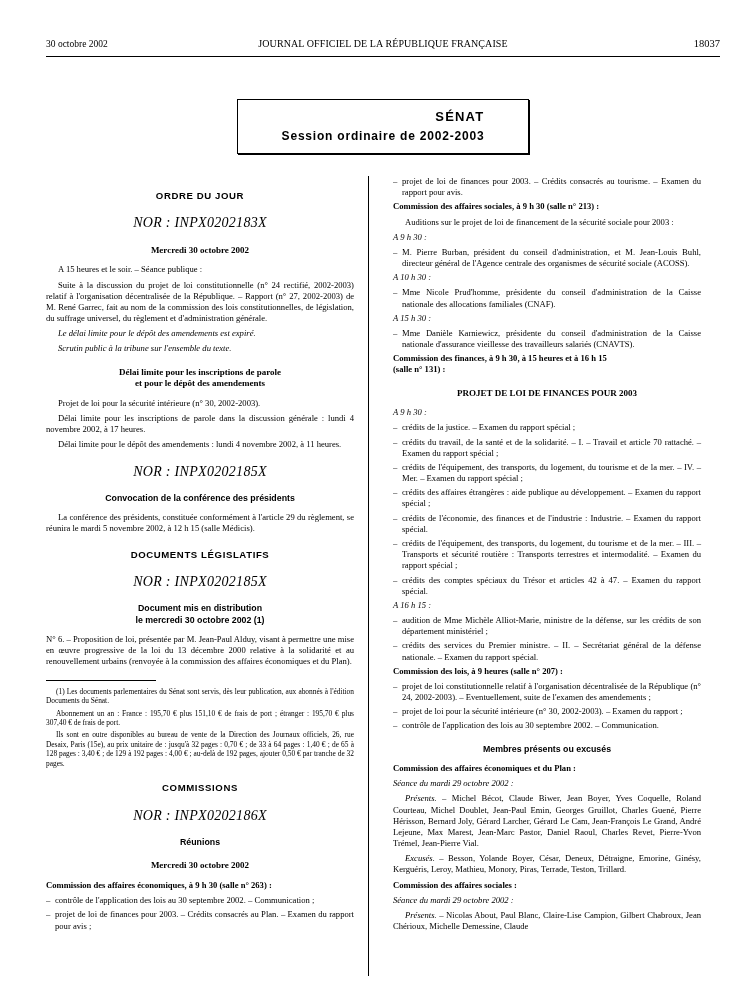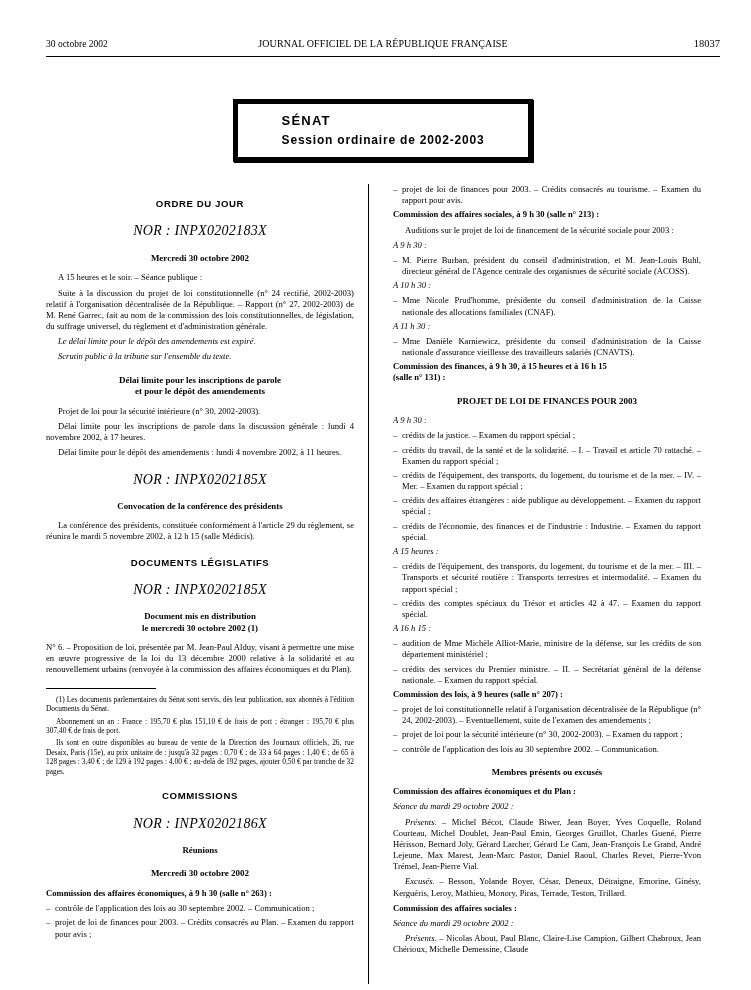--- a/index.html
+++ b/index.html
@@ -47,23 +47,23 @@
     border-top: 1px solid #000;
     margin: 3px 0 0 0;
   }
   
   .senat-box-wrap {
     display: flex;
     justify-content: center;
     margin-top: 42px;
   }
   .senat-box {
-    border: 5px solid #000000;
+    border: 1px solid #000000;
     padding: 9px 44px 10px 44px;
-    text-align: left;
+    text-align: right;
     box-shadow: 1px 1px 0 #000;
   }
   .senat-box .l1 {
     font-family: "Liberation Sans", sans-serif;
     font-weight: bold;
     font-size: 13px;
     letter-spacing: 1.2px;
     margin-bottom: 5px;
   }
   .senat-box .l2 {
@@ -103,21 +103,21 @@
   }
   h3.sub {
     font-family: "Liberation Serif", serif;
     font-weight: bold;
     font-size: 9px;
     text-align: center;
     margin: 12px 0 8px 0;
     line-height: 1.3;
   }
   h3.sub.sans {
-    font-family: Liberation Serif, serif;
+    font-family: Liberation Sans, sans-serif;
     font-size: 8.8px;
   }
   .nor {
     font-style: italic;
     text-align: center;
     font-size: 14px;
     margin: 12px 0 10px 0;
     letter-spacing: 0.3px;
   }
   p {
@@ -238,42 +238,41 @@
       <p class="noind it">A 9 h 30 :</p>
       <div class="dash-list">
         <p>M. Pierre Burban, président du conseil d'administration, et M. Jean-Louis Buhl, directeur général de l'Agence centrale des organismes de sécurité sociale (ACOSS).</p>
       </div>
 
       <p class="noind it">A 10 h 30 :</p>
       <div class="dash-list">
         <p>Mme Nicole Prud'homme, présidente du conseil d'administration de la Caisse nationale des allocations familiales (CNAF).</p>
       </div>
 
-      <p class="noind it">A 11 h 30 :</p>
+      <p class="noind it">A 15 h 30 :</p>
       <div class="dash-list">
         <p>Mme Danièle Karniewicz, présidente du conseil d'administration de la Caisse nationale d'assurance vieillesse des travailleurs salariés (CNAVTS).</p>
       </div>
 
       <p class="noind b">
         <span>Commission des finances, à 9 h 30, à 15 heures et à 16 h 15</span><br>
         <span>(salle n° 131) :</span>
       </p>
 
       <h3 class="sub">PROJET DE LOI DE FINANCES POUR 2003</h3>
 
       <p class="noind it">A 9 h 30 :</p>
       <div class="dash-list">
         <p>crédits de la justice. – Examen du rapport spécial ;</p>
         <p>crédits du travail, de la santé et de la solidarité. – I. – Travail et article 70 rattaché. – Examen du rapport spécial ;</p>
         <p>crédits de l'équipement, des transports, du logement, du tourisme et de la mer. – IV. – Mer. – Examen du rapport spécial ;</p>
         <p>crédits des affaires étrangères : aide publique au développement. – Examen du rapport spécial ;</p>
         <p>crédits de l'économie, des finances et de l'industrie : Industrie. – Examen du rapport spécial.</p>
       </div>
 
-      <p class="noind it">A 15 heures :</p>
       <div class="dash-list">
         <p>crédits de l'équipement, des transports, du logement, du tourisme et de la mer. – III. – Transports et sécurité routière : Transports terrestres et intermodalité. – Examen du rapport spécial ;</p>
         <p>crédits des comptes spéciaux du Trésor et articles 42 à 47. – Examen du rapport spécial.</p>
       </div>
 
       <p class="noind it">A 16 h 15 :</p>
       <div class="dash-list">
         <p>audition de Mme Michèle Alliot-Marie, ministre de la défense, sur les crédits de son département ministériel ;</p>
         <p>crédits des services du Premier ministre. – II. – Secrétariat général de la défense nationale. – Examen du rapport spécial.</p>
       </div>

